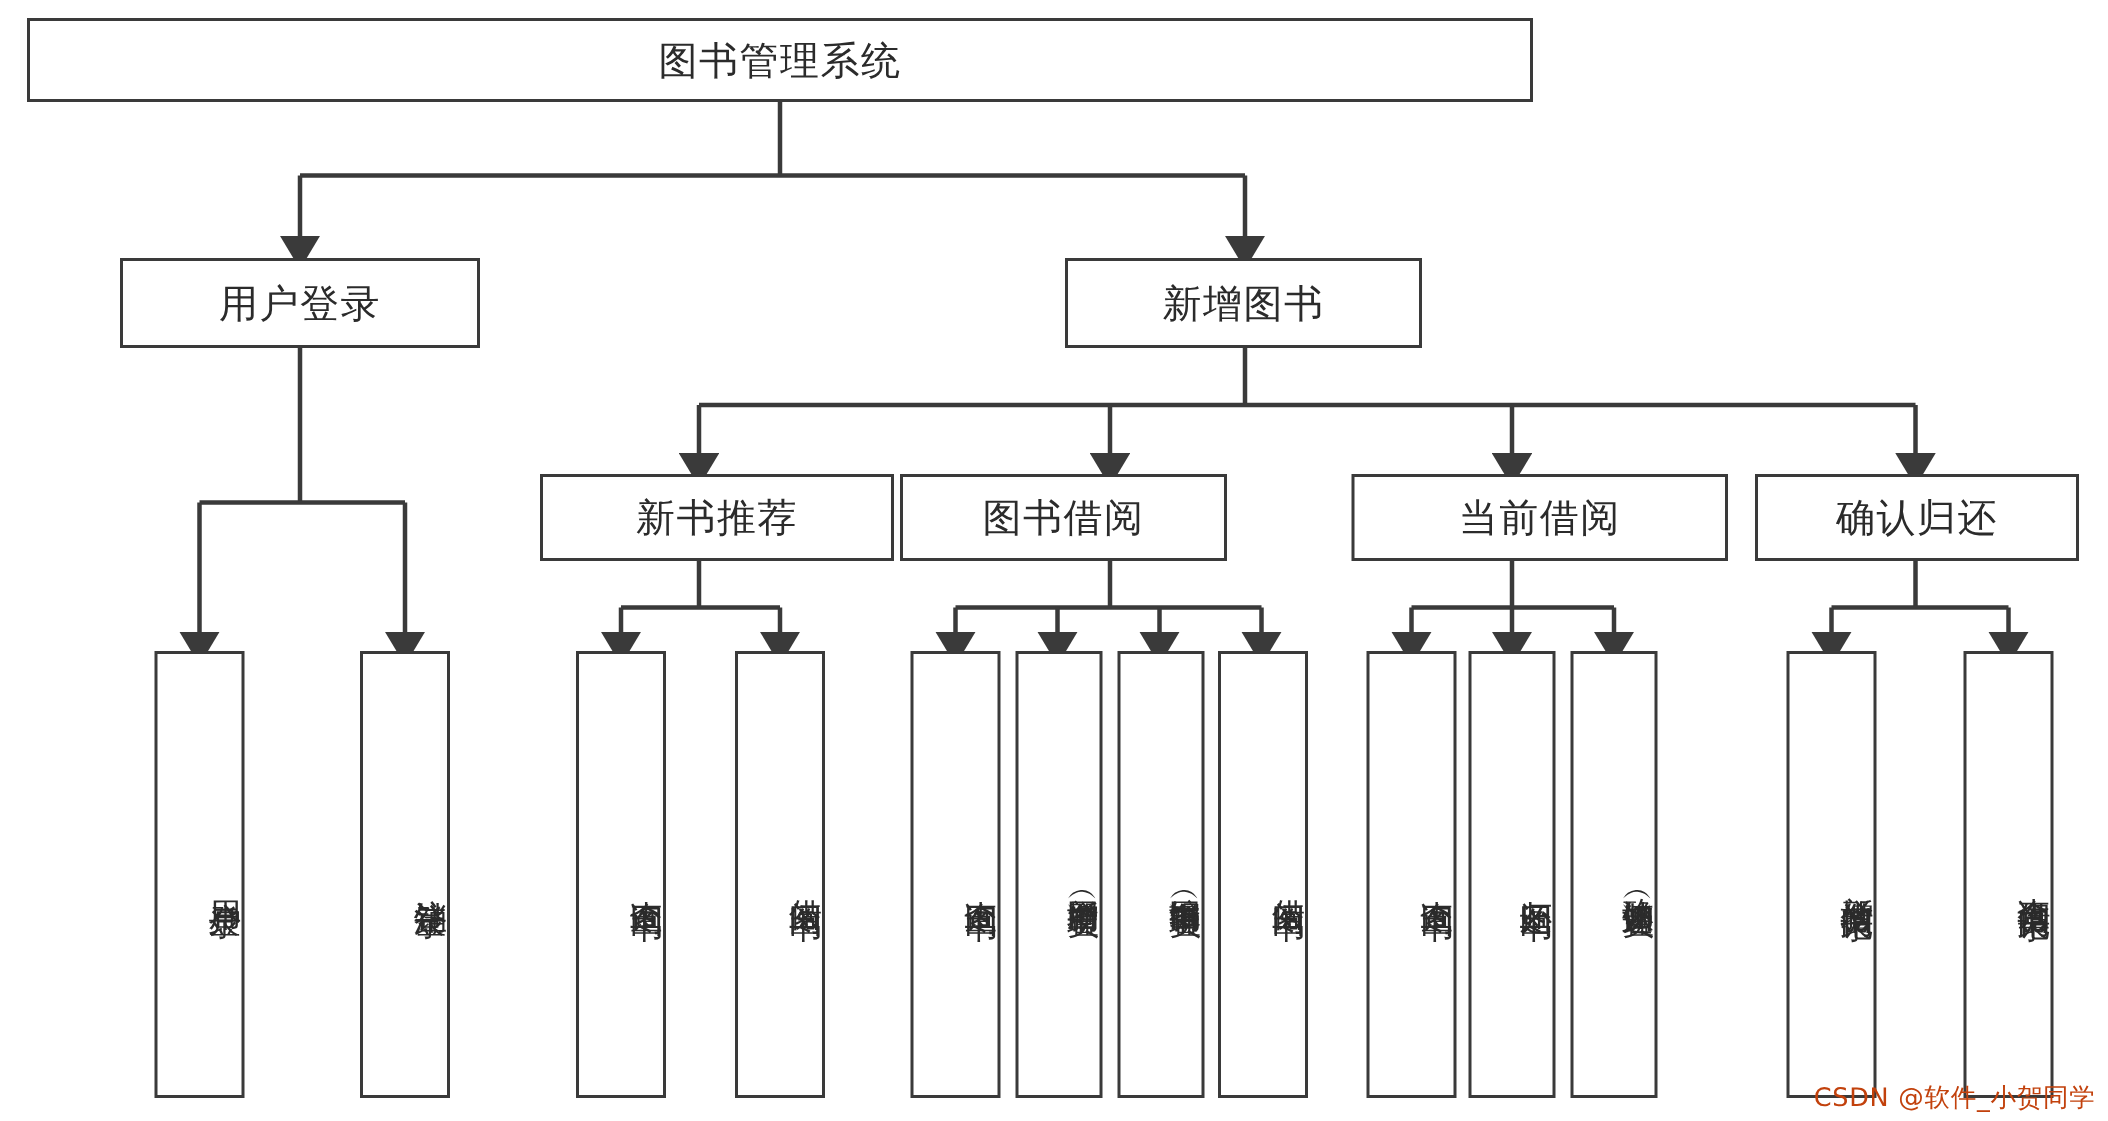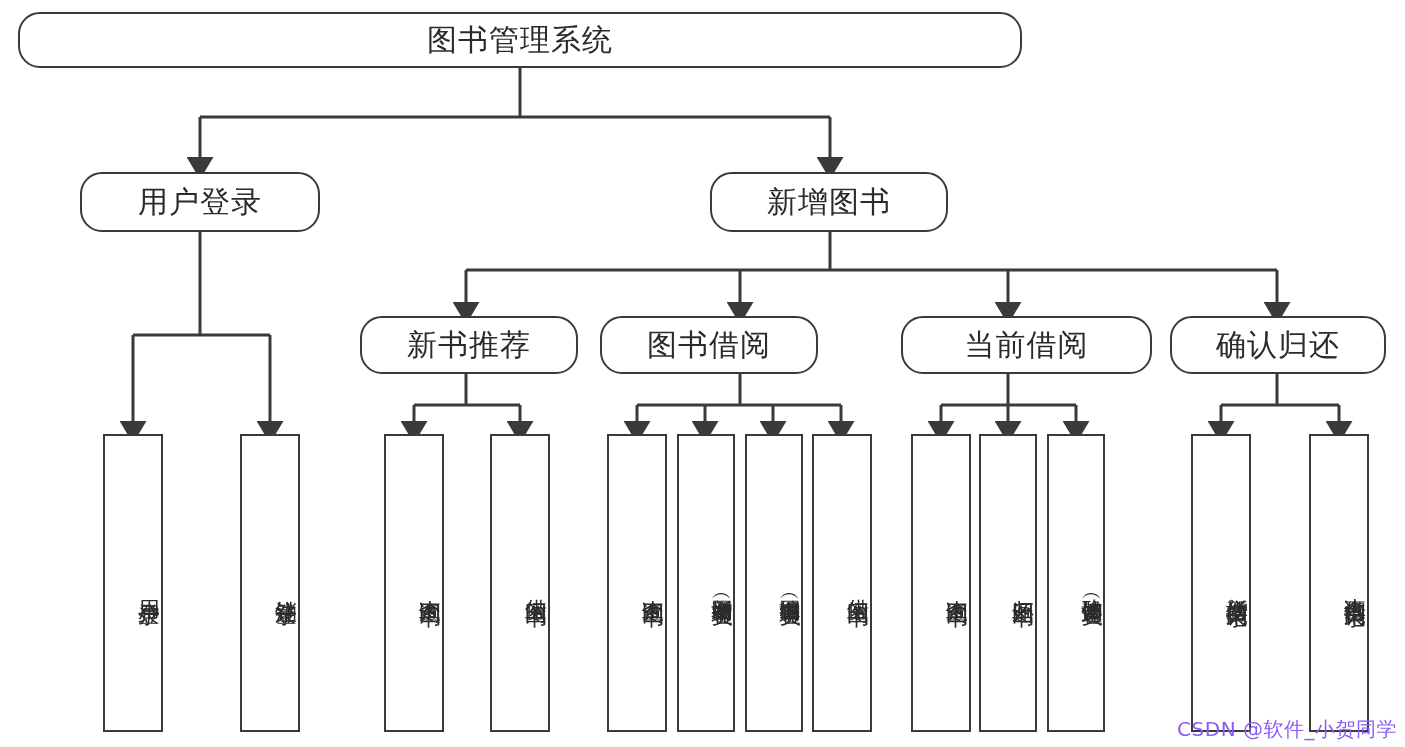--- a/index.html
+++ b/index.html
@@ -29,23 +29,22 @@
     position: absolute;
     box-sizing: border-box;
     background: #ffffff;
     border: 2px solid #3a3a3a;
     display: flex;
     align-items: center;
     justify-content: center;
     color: #2b2b2b;
   }
   .node.horiz {
-    font-size: 30px;
+    font-size: 26px;
     letter-spacing: 1px;
-    border-radius: 22px;
   }
   .node.vert {
     writing-mode: vertical-rl;
     text-orientation: upright;
     font-size: 22px;
     letter-spacing: 2px;
     line-height: 1.05;
     align-items: flex-start;
     justify-content: center;
     padding-top: 6px;
@@ -55,22 +54,22 @@
     letter-spacing: 1px;
   }
   .node .label {
     display: block;
     white-space: pre;
   }
   #watermark {
     position: absolute;
     right: 8px;
     bottom: 4px;
-    font-size: 20px;
-    color: #8b5cf6;
+    font-size: 17px;
+    color: #c2410c;
     letter-spacing: 0.5px;
     user-select: none;
   }
 </style>
 </head>
 <body>
 
 <div id="canvas">
 
   <svg id="wires" viewBox="0 0 1405 747" xmlns="http://www.w3.org/2000/svg">
@@ -128,21 +127,21 @@
     <span class="label">图书管理系统</span>
   </div>
 
   <div class="node horiz" style="left:80px; top:172px; width:240px; height:60px;">
     <span class="label">用户登录</span>
   </div>
   <div class="node horiz" style="left:710px; top:172px; width:238px; height:60px;">
     <span class="label">新增图书</span>
   </div>
 
-  <div class="node horiz" style="left:360px; top:316px; width:218px; height:58px;">
+  <div class="node horiz" style="left:360px; top:316px; width:236px; height:58px;">
     <span class="label">新书推荐</span>
   </div>
   <div class="node horiz" style="left:600px; top:316px; width:218px; height:58px;">
     <span class="label">图书借阅</span>
   </div>
   <div class="node horiz" style="left:901px; top:316px; width:251px; height:58px;">
     <span class="label">当前借阅</span>
   </div>
   <div class="node horiz" style="left:1170px; top:316px; width:216px; height:58px;">
     <span class="label">确认归还</span>

